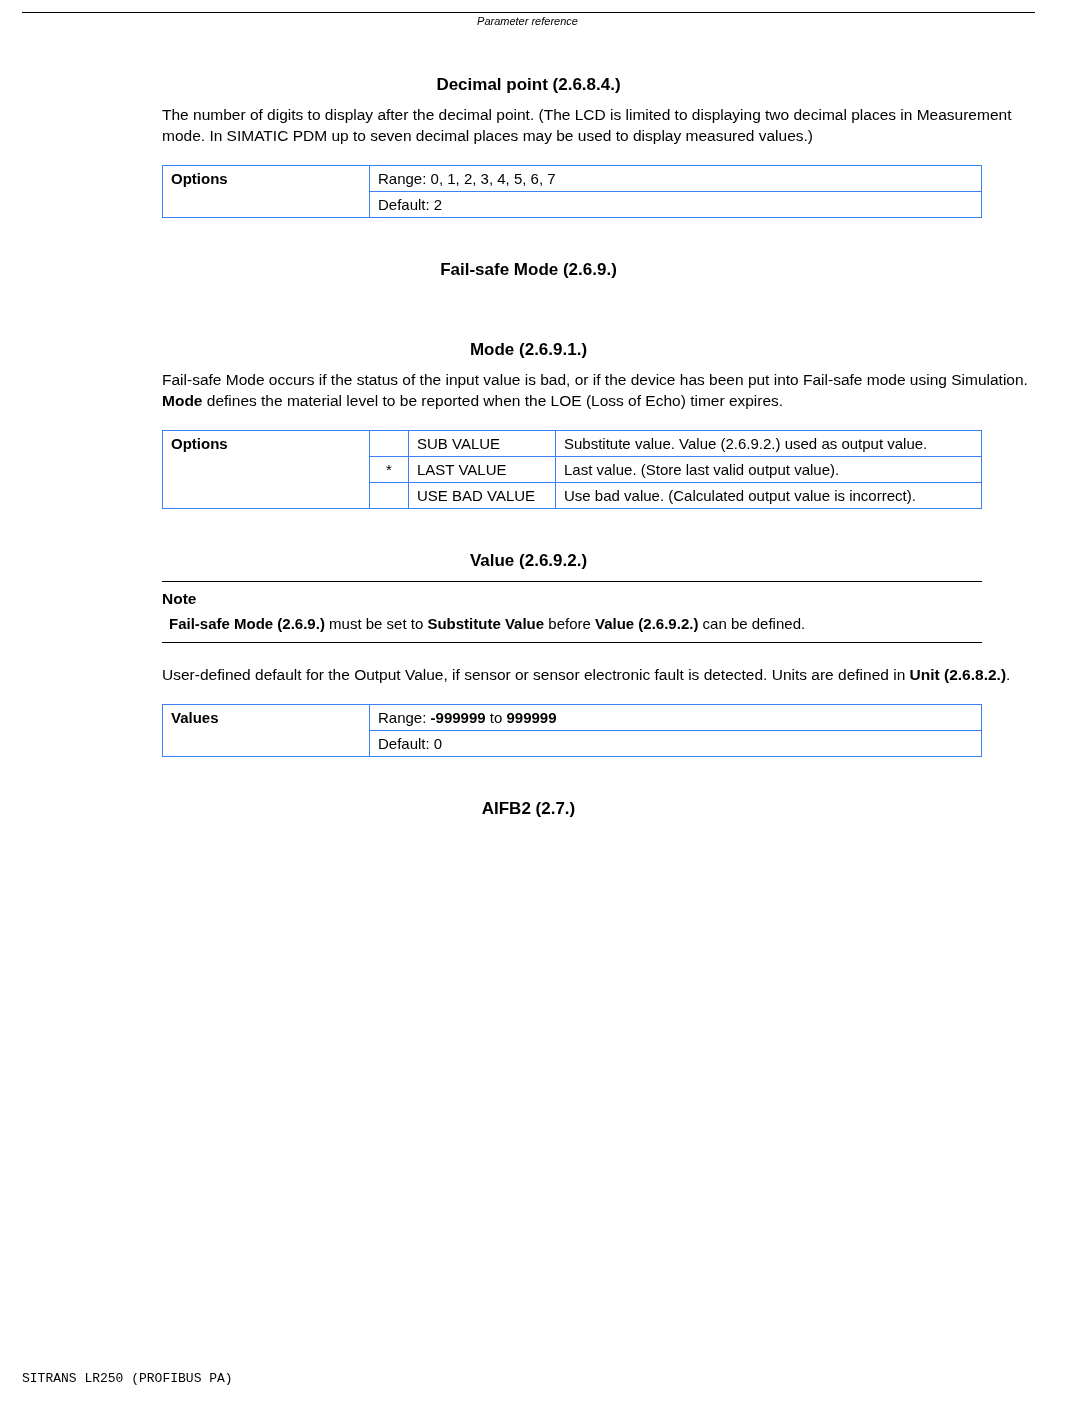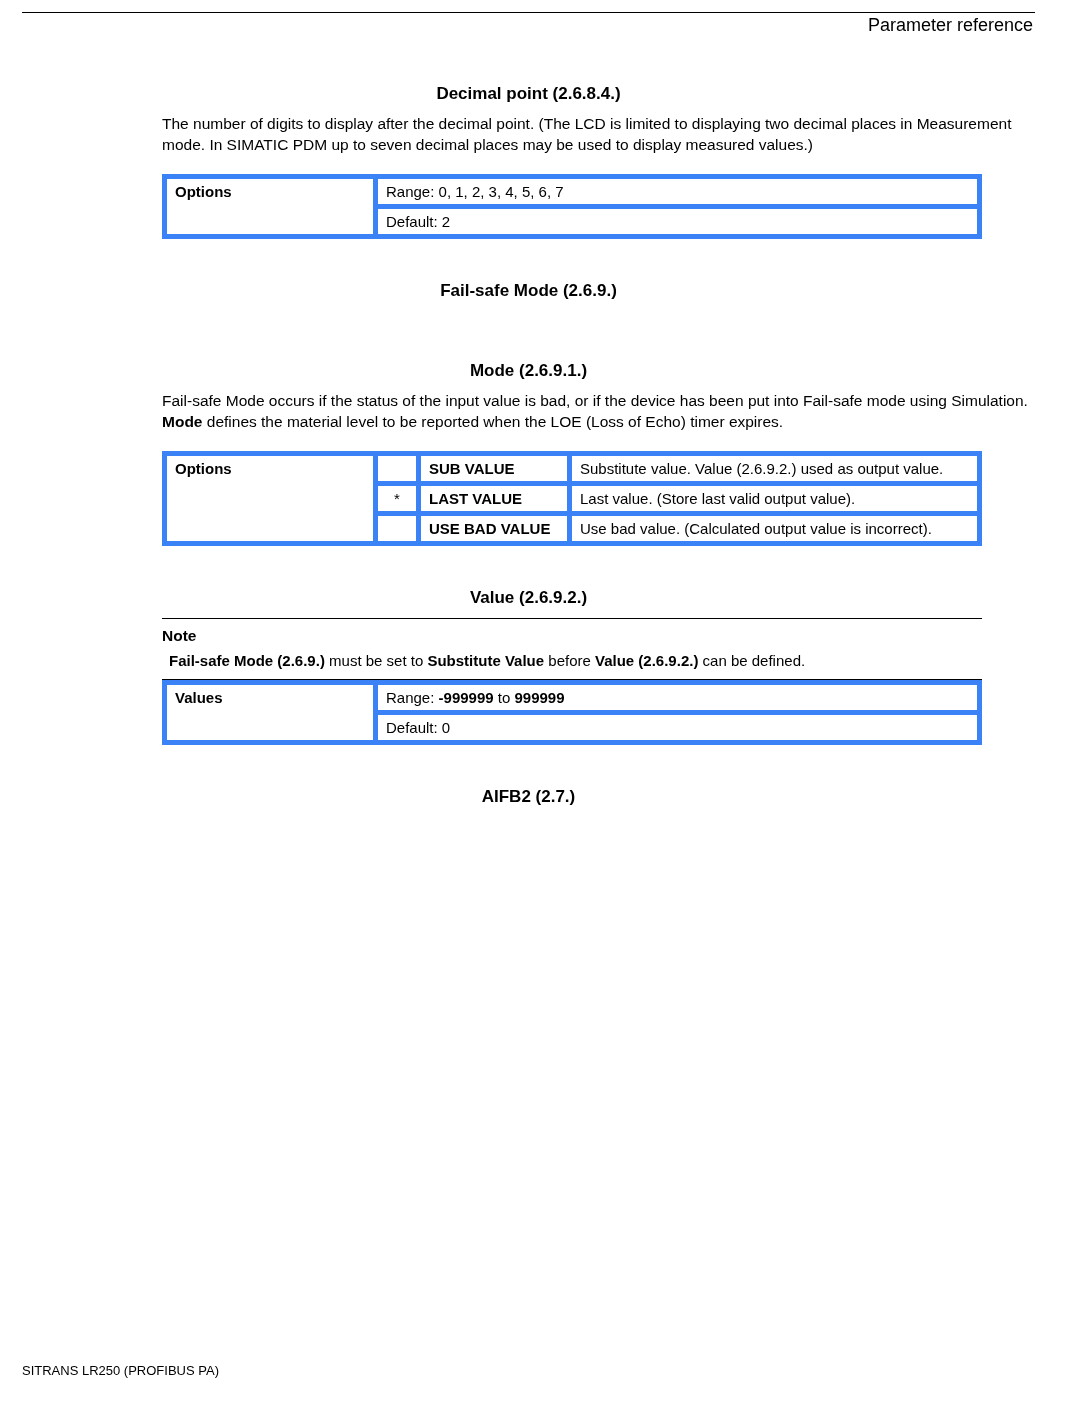--- a/index.html
+++ b/index.html
@@ -17,22 +17,23 @@
     box-sizing: border-box;
     padding: 12px 40px 0 22px;
     position: relative;
   }
   .header-line {
     border-top: 1px solid #000;
     margin-left: 0px;
     margin-right: 0px;
   }
   .header-text {
-    text-align: right;
-    font-size: 18px;
+    font-style: italic;
+    text-align: center;
+    font-size: 11px;
     margin: 2px 0 0 0;
     padding-right: 2px;
   }
   .content {
     padding-left: 0px;
     padding-top: 48px;
   }
   .h1 {
     font-weight: bold;
     font-size: 17px;
@@ -44,36 +45,36 @@
     line-height: 1.35;
     margin: 6px 0 18px 140px;
   }
   table.opt {
     border-collapse: collapse;
     margin: 0 0 0 140px;
     width: 820px;
     font-size: 15px;
   }
   table.opt td, table.opt th {
-    border: 5px solid #3b82f6;
+    border: 1px solid #3b82f6;
     padding: 4px 8px;
     vertical-align: top;
     text-align: left;
   }
   table.opt .label-cell {
     width: 190px;
     font-weight: bold;
   }
   table.opt .star-cell {
     width: 22px;
     text-align: center;
   }
   table.opt .name-cell {
     width: 130px;
-    font-weight: bold;
+    font-weight: normal;
   }
   .note-block {
     margin: 0 0 0 140px;
     width: 820px;
   }
   .note-block .rule {
     border-top: 1px solid #000;
     height: 0;
   }
   .note-title {
@@ -81,24 +82,25 @@
     margin: 8px 0 6px 0;
     font-size: 15.5px;
   }
   .note-body {
     font-size: 15px;
     line-height: 1.35;
     margin: 0 0 8px 7px;
   }
   .footer {
     position: absolute;
-    bottom: 24px;
+    bottom: 16px;
     left: 22px;
     right: 40px;
     font-size: 13px;
+    font-family: Liberation Mono, monospace;
   }
   .footer .line1 { margin-bottom: 2px; }
   .footer .row {
     display: flex;
     justify-content: space-between;
     align-items: baseline;
   }
   .footer .pnum { font-size: 16.5px; }
   .bold { font-weight: bold; }
 </style>
@@ -154,20 +156,23 @@
 
     <div class="h1" style="margin-top:42px;">Value (2.6.9.2.)</div>
     <div class="note-block">
       <div class="rule"></div>
       <div class="note-title">Note</div>
       <p class="note-body">
         <span class="bold">Fail-safe Mode (2.6.9.)</span><span> must be set to </span><span class="bold">Substitute Value</span><span> before </span><span class="bold">Value (2.6.9.2.)</span><span> can be defined.</span>
       </p>
       <div class="rule"></div>
     </div>
+    <p class="para" style="margin-top:22px;">
+      <span>User-defined default for the Output Value, if sensor or sensor electronic fault is detected. Units are defined in </span><span class="bold">Unit (2.6.8.2.)</span><span>.</span>
+    </p>
     <table class="opt">
       <tbody>
           <tr>
         <td class="label-cell" rowspan="2">Values</td>
         <td>
           <span>Range: </span><span class="bold">-999999</span><span> to </span><span class="bold">999999</span>
         </td>
       </tr>
       <tr>
         <td>Default: 0</td>

